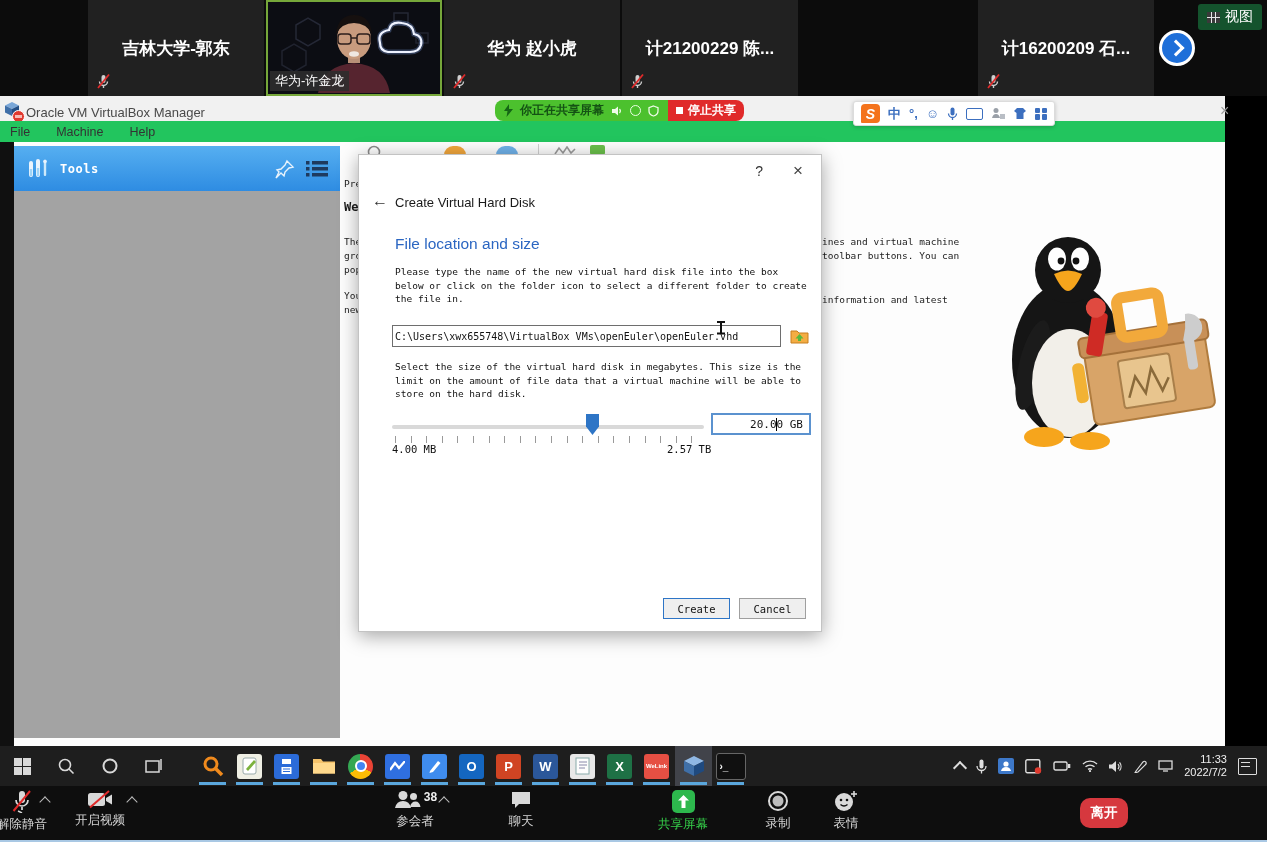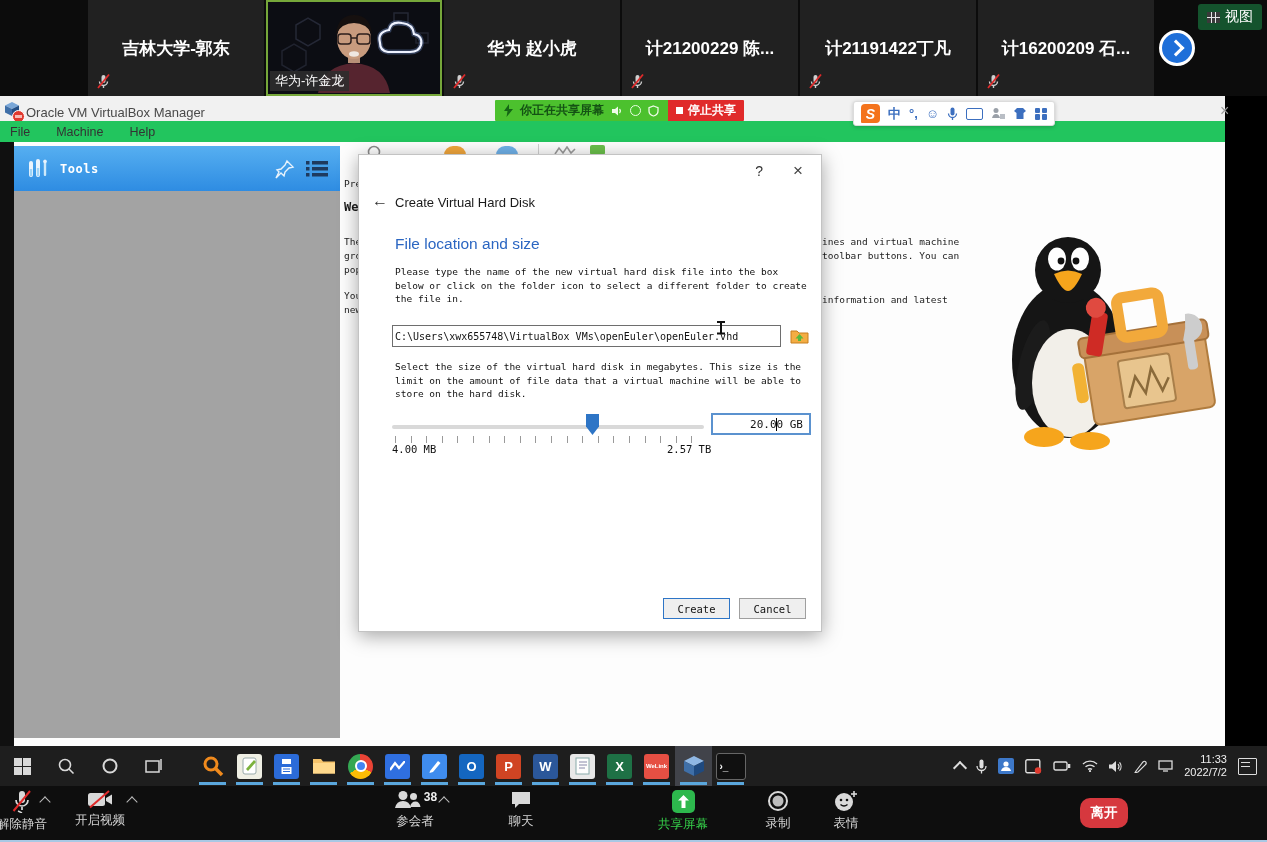--- a/index.html
+++ b/index.html
@@ -71,21 +71,21 @@
             box-sizing:border-box;text-align:right;font-size:11px;line-height:19px;padding-right:6px;background:#fff;}
   .size-caret{position:absolute;right:32px;top:3px;width:1.5px;height:13px;background:#000;}
   .lbl-min{position:absolute;left:33px;top:288px;font-size:10.5px;}
   .lbl-max{position:absolute;left:308px;top:288px;font-size:10.5px;}
   .dlg-btn{position:absolute;top:443px;width:67px;height:21px;font-family:"DejaVu Sans Mono",monospace;
            font-size:10.5px;display:flex;align-items:center;justify-content:center;background:#efefef;box-sizing:border-box;}
   .btn-create{left:304px;border:1.5px solid #2e75c6;}
   .btn-cancel{left:380px;border:1px solid #9f9f9f;}
   
   .share-bar{position:absolute;left:495px;top:100px;height:21px;display:flex;z-index:40;
-             font-size:12px;border-radius:1px;overflow:hidden;}
+             font-size:12px;border-radius:8px;overflow:hidden;}
   .share-green{background:#4cc12e;color:#1b4d10;display:flex;align-items:center;gap:7px;padding:0 9px;}
   .share-text{color:#145214;font-weight:bold;}
   .share-red{background:#e02a2a;color:#fff;display:flex;align-items:center;gap:5px;padding:0 8px;font-weight:bold;}
   .stop-sq{width:7px;height:7px;background:#fff;}
   .ring{width:9px;height:9px;border:1.5px solid #e9ffe2;border-radius:50%;}
   .ime{position:absolute;left:853px;top:101px;height:23px;background:#fff;border:1px solid #dcdcdc;
        border-radius:3px;box-shadow:0 1px 4px rgba(0,0,0,.2);display:flex;align-items:center;gap:8px;
        padding:0 7px;z-index:40;color:#3c6fbf;font-size:13px;}
   .ime-s{width:19px;height:19px;background:#f4731c;color:#fff;border-radius:4px 4px 4px 1px;font-weight:bold;
          font-size:14px;display:flex;align-items:center;justify-content:center;font-style:italic;}
@@ -167,29 +167,20 @@
     </div>
     <div class="tile" style="left:622px">
       <span class="tile-name">计21200229 陈...</span>
       <svg class="mic-muted" viewBox="0 0 17 17">
           <rect x="6.5" y="2" width="4" height="8" rx="2" fill="#cfcfcf"></rect>
           <path d="M4.5 8.5 a4 4 0 0 0 8 0" stroke="#cfcfcf" fill="none" stroke-width="1.4"></path>
           <line x1="8.5" y1="12.5" x2="8.5" y2="15" stroke="#cfcfcf" stroke-width="1.4"></line>
           <line x1="3" y1="15" x2="14" y2="1.5" stroke="#e02a2a" stroke-width="1.8"></line>
         </svg>
     </div>
-    <div class="tile" style="left:800px">
-      <span class="tile-name">计21191422丁凡</span>
-      <svg class="mic-muted" viewBox="0 0 17 17">
-          <rect x="6.5" y="2" width="4" height="8" rx="2" fill="#cfcfcf"></rect>
-          <path d="M4.5 8.5 a4 4 0 0 0 8 0" stroke="#cfcfcf" fill="none" stroke-width="1.4"></path>
-          <line x1="8.5" y1="12.5" x2="8.5" y2="15" stroke="#cfcfcf" stroke-width="1.4"></line>
-          <line x1="3" y1="15" x2="14" y2="1.5" stroke="#e02a2a" stroke-width="1.8"></line>
-        </svg>
-    </div>
     <div class="tile" style="left:978px">
       <span class="tile-name">计16200209 石...</span>
       <svg class="mic-muted" viewBox="0 0 17 17">
           <rect x="6.5" y="2" width="4" height="8" rx="2" fill="#cfcfcf"></rect>
           <path d="M4.5 8.5 a4 4 0 0 0 8 0" stroke="#cfcfcf" fill="none" stroke-width="1.4"></path>
           <line x1="8.5" y1="12.5" x2="8.5" y2="15" stroke="#cfcfcf" stroke-width="1.4"></line>
           <line x1="3" y1="15" x2="14" y2="1.5" stroke="#e02a2a" stroke-width="1.8"></line>
         </svg>
     </div>
 

